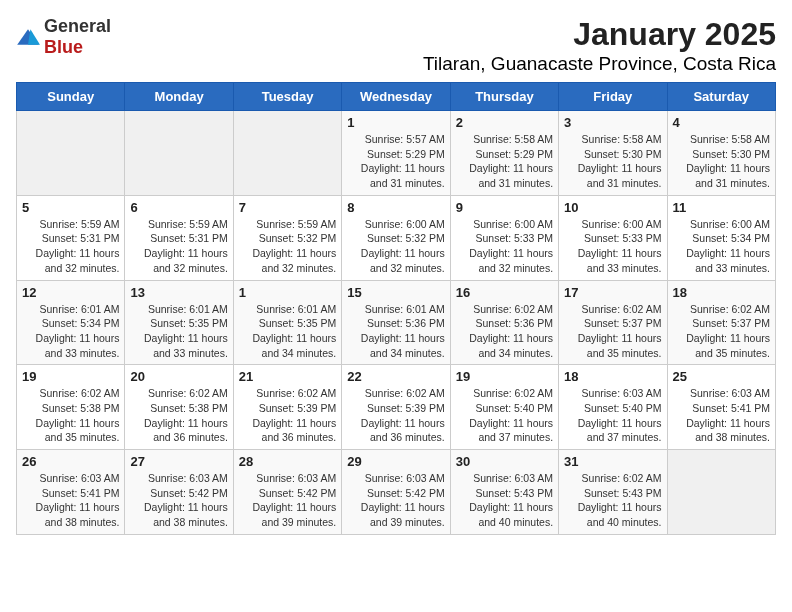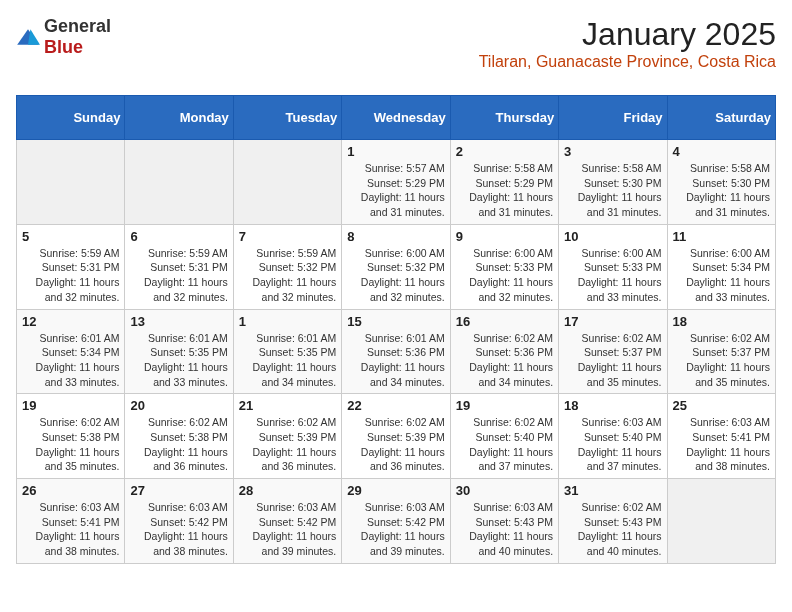--- a/index.html
+++ b/index.html
@@ -7,21 +7,21 @@
       font-family: Arial, sans-serif;
       background: #fff;
       width: 792px;
       min-height: 612px;
       padding: 16px;
     }
     .header {
       display: flex;
       align-items: flex-start;
       justify-content: space-between;
-      margin-bottom: 24px;
+      margin-bottom: 7px;
     }
     .logo {
       display: flex;
       align-items: center;
       gap: 4px;
     }
     .logo-text-general {
       font-size: 18px;
       font-weight: bold;
       color: #333;
@@ -33,37 +33,37 @@
     }
     .logo-icon {
       width: 24px;
       height: 24px;
     }
     .title-block {
       text-align: right;
     }
     .calendar-title {
       font-size: 32px;
-      font-weight: normal;
+      font-weight: bold;
       color: #222;
     }
     .calendar-subtitle {
-      font-size: 16px;
-      color: #c2410c;
+      font-size: 19px;
+      color: #000000;
     }
     table {
       width: 100%;
       border-collapse: collapse;
       font-size: 11px;
     }
     thead th {
       background-color: #2a6bbf;
       color: #fff;
-      padding: 14px 4px;
-      text-align: right;
+      padding: 6px 4px;
+      text-align: center;
       font-size: 13px;
       border: 1px solid #1a5aaf;
     }
     tbody td {
       border: 1px solid #ccc;
       vertical-align: top;
       padding: 4px 5px;
       width: calc(100% / 7);
       min-height: 80px;
       height: 80px;

